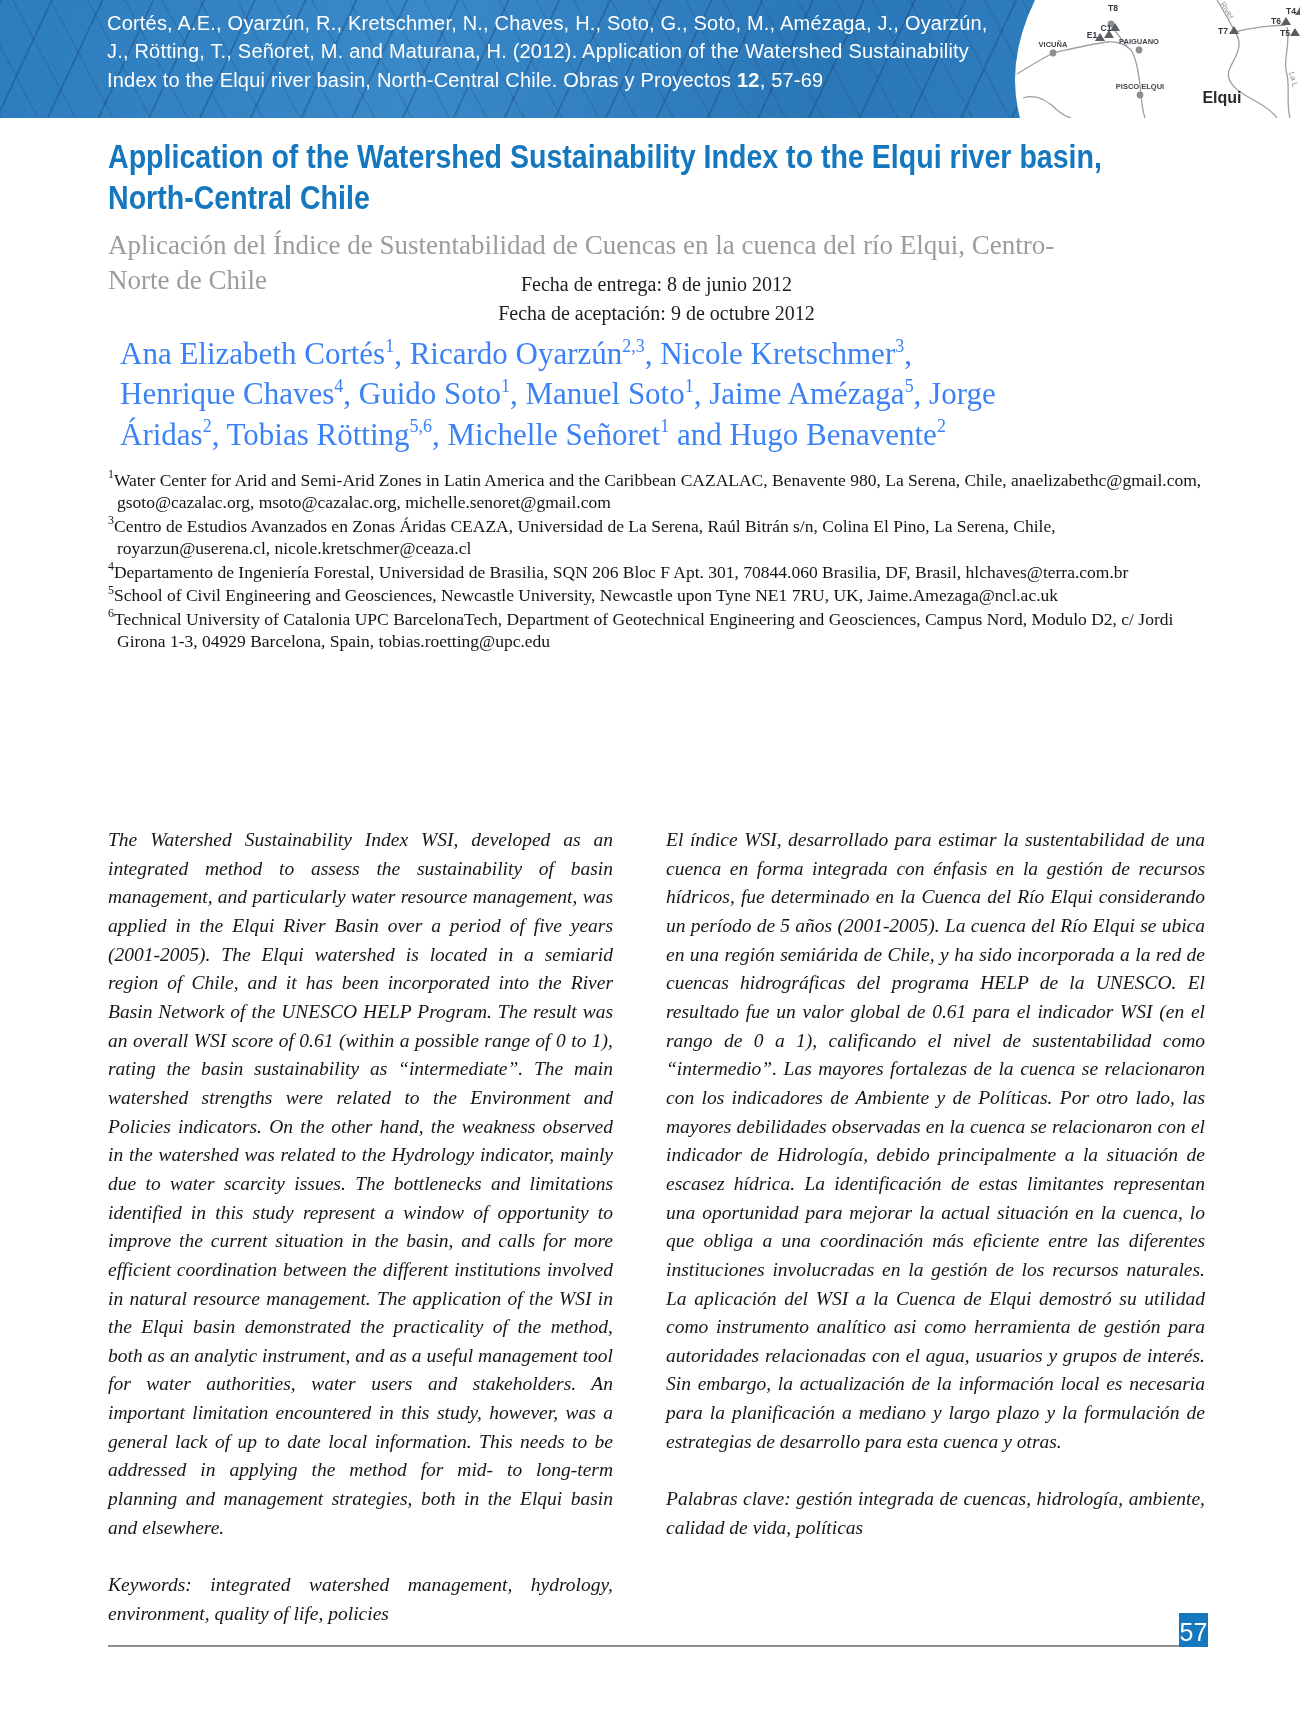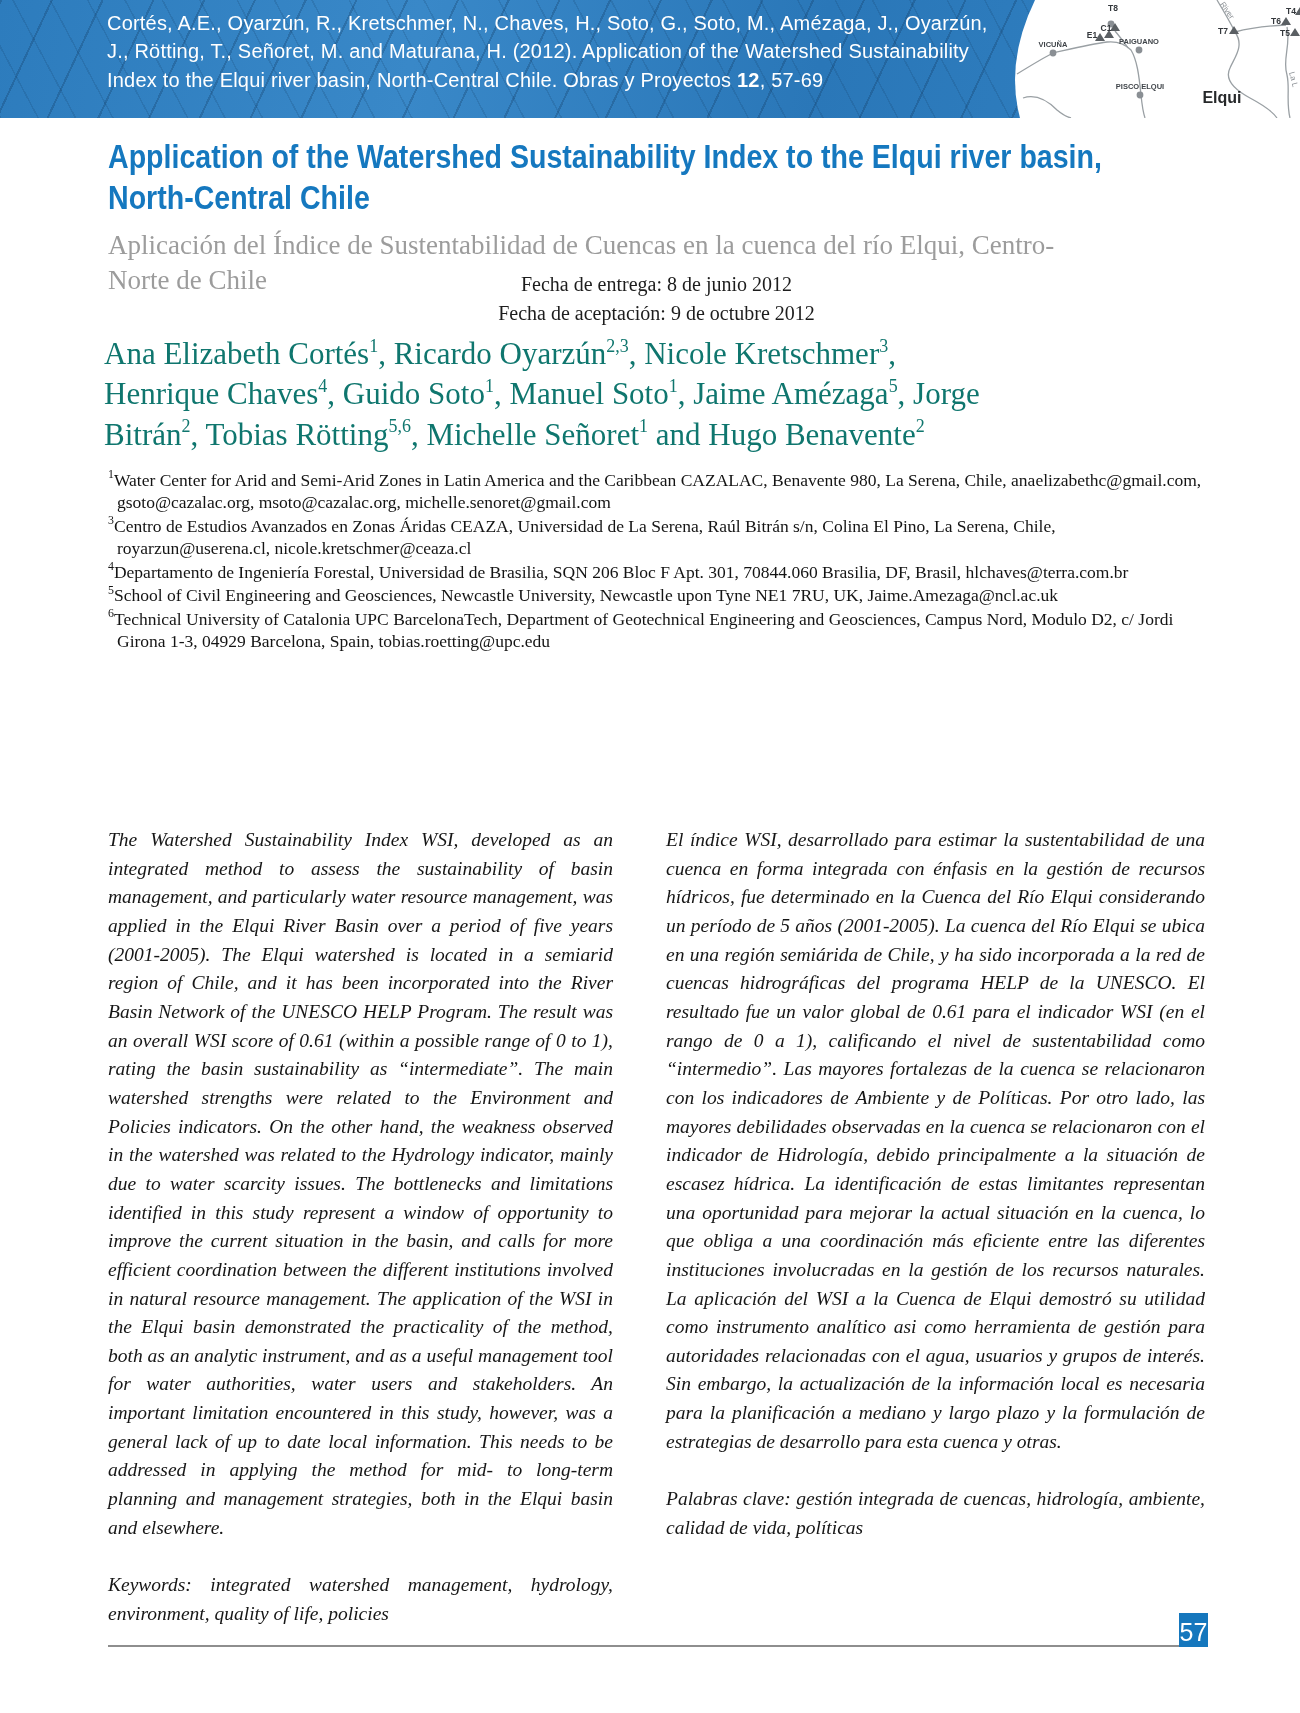--- a/index.html
+++ b/index.html
@@ -25,21 +25,21 @@
             transform:scaleX(.84);transform-origin:0 0;}
   .title-en .t-line{white-space:nowrap;}
   .title-es{position:absolute;left:108px;top:228px;width:1140px;color:var(--subtitle-gray,#9c9c9c);
             font-size:27px;line-height:1.28;}
   .title-es .t-line{white-space:nowrap;}
 
   .dates{position:absolute;left:108px;top:270px;width:1097px;text-align:center;
          font-size:20px;line-height:1.44;color:#1d1d1d;}
 
   
-  .authors{position:absolute;left:104px;top:334px;width:1040px;font-size:31px;line-height:1.30;color:#0f766e;}
+  .authors{position:absolute;left:120px;top:334px;width:1040px;font-size:31px;line-height:1.30;color:#3b82f6;}
   .author-line{white-space:nowrap;}
   .authors sup{font-size:58%;position:relative;top:-.05em;vertical-align:super;}
 
   
   .affils{position:absolute;left:108px;top:468px;width:1100px;font-size:17.5px;line-height:1.29;color:#141414;}
   .affil{padding-left:9px;text-indent:-9px;}
   .affil sup{font-size:68%;vertical-align:super;position:relative;top:-.05em;}
 
   
   .abstract-row{position:absolute;left:108px;top:826px;width:1097px;display:flex;gap:53px;}
@@ -124,21 +124,21 @@
     </div>
 
   <div class="dates">
     <div>Fecha de entrega: 8 de junio 2012</div>
     <div>Fecha de aceptación: 9 de octubre 2012</div>
   </div>
 
   <div class="authors">
       <div class="author-line"><span>Ana Elizabeth Cortés</span><sup>1</sup><span>, Ricardo Oyarzún</span><sup>2,3</sup><span>, Nicole Kretschmer</span><sup>3</sup><span>,</span></div>
       <div class="author-line"><span>Henrique Chaves</span><sup>4</sup><span>, Guido Soto</span><sup>1</sup><span>, Manuel Soto</span><sup>1</sup><span>, Jaime Amézaga</span><sup>5</sup><span>, Jorge</span></div>
-      <div class="author-line"><span>Bitrán</span><sup>2</sup><span>, Tobias Rötting</span><sup>5,6</sup><span>, Michelle Señoret</span><sup>1</sup><span> and Hugo Benavente</span><sup>2</sup></div>
+      <div class="author-line"><span>Áridas</span><sup>2</sup><span>, Tobias Rötting</span><sup>5,6</sup><span>, Michelle Señoret</span><sup>1</sup><span> and Hugo Benavente</span><sup>2</sup></div>
     </div>
 
   <div class="affils">
       <div class="affil"><sup>1</sup><span>Water Center for Arid and Semi-Arid Zones in Latin America and the Caribbean CAZALAC, Benavente 980, La Serena, Chile, anaelizabethc@gmail.com, gsoto@cazalac.org, msoto@cazalac.org, michelle.senoret@gmail.com</span></div>
       <div class="affil"><sup>3</sup><span>Centro de Estudios Avanzados en Zonas Áridas CEAZA, Universidad de La Serena, Raúl Bitrán s/n, Colina El Pino, La Serena, Chile, royarzun@userena.cl, nicole.kretschmer@ceaza.cl</span></div>
       <div class="affil"><sup>4</sup><span>Departamento de Ingeniería Forestal, Universidad de Brasilia, SQN 206 Bloc F Apt. 301, 70844.060 Brasilia, DF, Brasil, hlchaves@terra.com.br</span></div>
       <div class="affil"><sup>5</sup><span>School of Civil Engineering and Geosciences, Newcastle University, Newcastle upon Tyne NE1 7RU, UK, Jaime.Amezaga@ncl.ac.uk</span></div>
       <div class="affil"><sup>6</sup><span>Technical University of Catalonia UPC BarcelonaTech, Department of Geotechnical Engineering and Geosciences, Campus Nord, Modulo D2, c/ Jordi Girona 1-3, 04929 Barcelona, Spain, tobias.roetting@upc.edu</span></div>
     </div>
 

